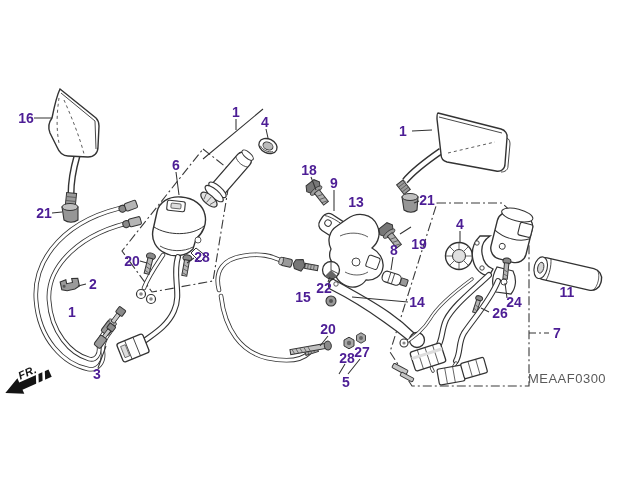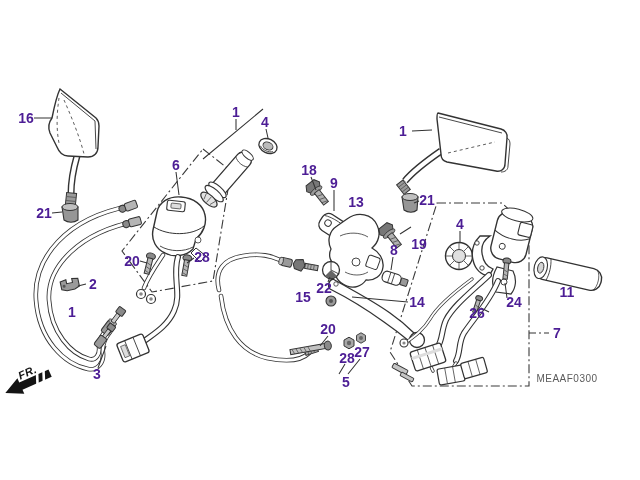--- a/index.html
+++ b/index.html
@@ -1,21 +1,21 @@
 <!DOCTYPE html>
 <html><head>
 <meta charset="utf-8">
 <style>
   html,body{margin:0;padding:0;background:#e8e8e8;}
   .stage{width:640px;height:480px;position:relative;background:#ffffff;overflow:hidden;
          font-family:"Liberation Sans",sans-serif;}
   .stage svg{position:absolute;left:0;top:0;}
   .plbl{position:absolute;transform:translate(-50%,-50%);font-size:14px;font-weight:600;
         color:#4c1d95;white-space:nowrap;line-height:1;}
-  .code{position:absolute;transform:translate(-50%,-50%);font-size:10px;color:#5a5a5a;
+  .code{position:absolute;transform:translate(-50%,-50%);font-size:13px;color:#5a5a5a;
         letter-spacing:.5px;white-space:nowrap;}
   .fr-text{font:italic bold 11px "Liberation Sans",sans-serif;fill:#141414;letter-spacing:.5px;}
   .ln{stroke:#333;fill:none;}
   .leader{stroke:#333;stroke-width:1.05;fill:none;}
   .dashbox{stroke:#3a3a3a;stroke-width:1.1;fill:none;stroke-dasharray:9 3 2 3;}
   .cable-o{stroke:#333;stroke-width:4.6;fill:none;stroke-linecap:round;}
   .cable-i{stroke:#fff;stroke-width:2.9;fill:none;stroke-linecap:round;}
   .wire-o{stroke:#333;stroke-width:4.5;fill:none;stroke-linecap:round;}
   .wire-i{stroke:#fff;stroke-width:2.8;fill:none;stroke-linecap:round;}
   .wire-o2{stroke:#333;stroke-width:6;fill:none;stroke-linecap:round;}
@@ -346,19 +346,19 @@
 <span class="plbl" style="left:394px;top:250px">8</span>
 <span class="plbl" style="left:324px;top:288px">22</span>
 <span class="plbl" style="left:303px;top:297px">15</span>
 <span class="plbl" style="left:417px;top:302px">14</span>
 <span class="plbl" style="left:328px;top:329px">20</span>
 <span class="plbl" style="left:347px;top:358px">28</span>
 <span class="plbl" style="left:362px;top:352px">27</span>
 <span class="plbl" style="left:346px;top:382px">5</span>
 <span class="plbl" style="left:460px;top:224px">4</span>
 <span class="plbl" style="left:514px;top:302px">24</span>
-<span class="plbl" style="left:477px;top:313px">26</span>
+<span class="plbl" style="left:500px;top:313px">26</span>
 <span class="plbl" style="left:557px;top:333px">7</span>
 <span class="plbl" style="left:567px;top:292px">11</span>
 <span class="plbl" style="left:403px;top:131px">1</span>
 
 <span class="code" style="left:567px;top:378px">MEAAF0300</span>
 </div>
 
 </body></html>

